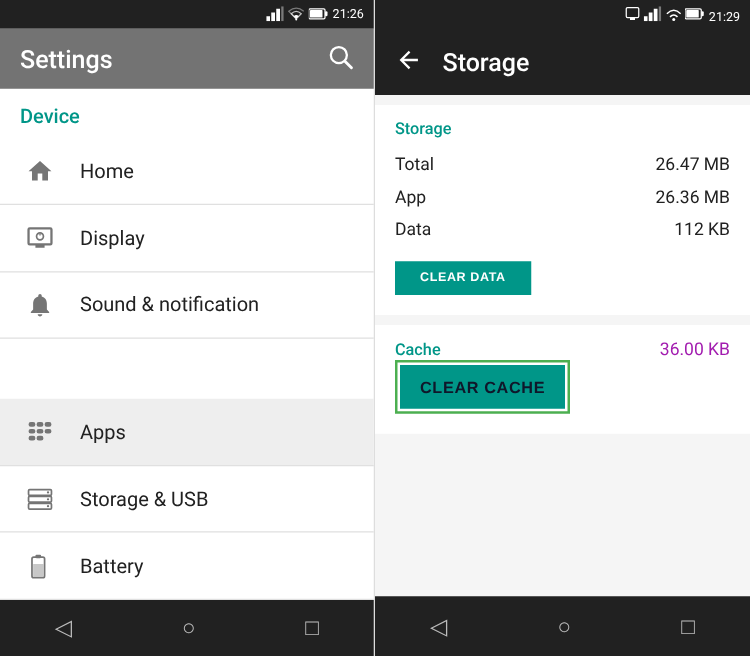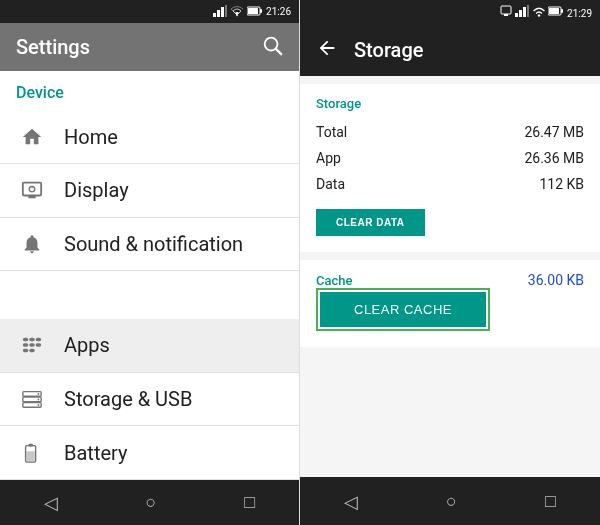--- a/index.html
+++ b/index.html
@@ -85,21 +85,21 @@
       color: #757575;
       font-size: 22px;
       display: flex;
       align-items: center;
       justify-content: center;
       margin-right: 16px;
     }
 
     .nav-item .nav-label {
       color: #212121;
-      font-size: 20px;
+      font-size: 16px;
     }
 
     .divider {
       height: 1px;
       background: #e0e0e0;
       margin: 0;
     }
 
     .nav-bottom-bar {
       background: #212121;
@@ -219,37 +219,37 @@
       margin-bottom: 0;
     }
 
     .cache-label {
       color: #009688;
       font-size: 13px;
       font-weight: 500;
     }
 
     .cache-value {
-      color: #1d4ed8;
+      color: #a21caf;
       font-size: 14px;
     }
 
     .clear-cache-wrapper {
       border: 2px solid #4caf50;
       display: inline-block;
       padding: 2px;
     }
 
     .clear-cache-btn {
       background: #009688;
-      color: #ffffff;
+      color: #0f172a;
       border: none;
-      padding: 10px 34px;
+      padding: 10px 16px;
       font-size: 13px;
-      font-weight: 400;
+      font-weight: 700;
       letter-spacing: 0.5px;
       cursor: pointer;
       text-transform: uppercase;
     }
 
     
     .sb-icon {
       font-size: 10px;
       color: #fff;
     }

